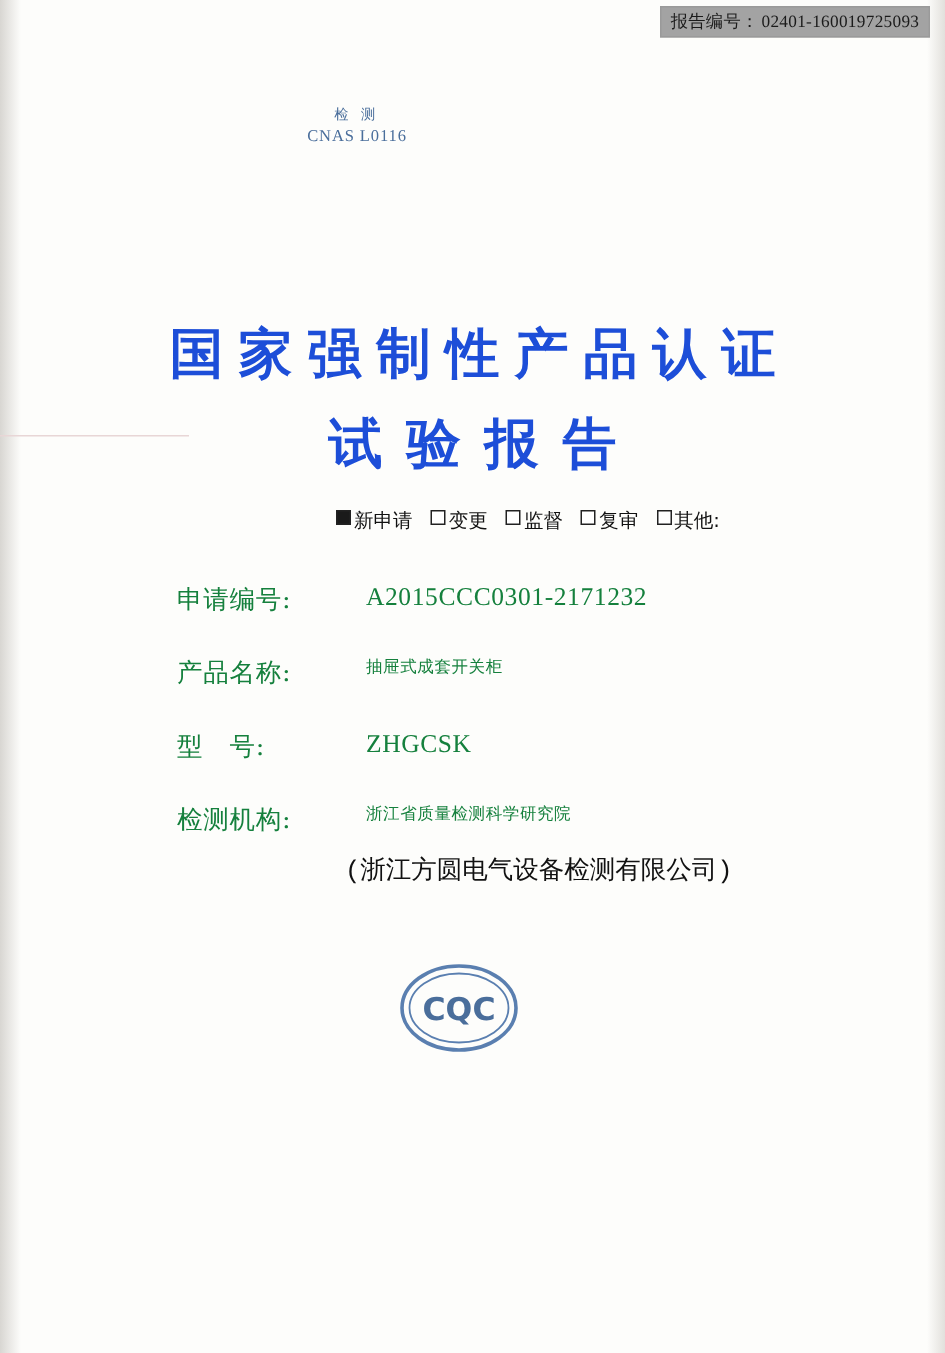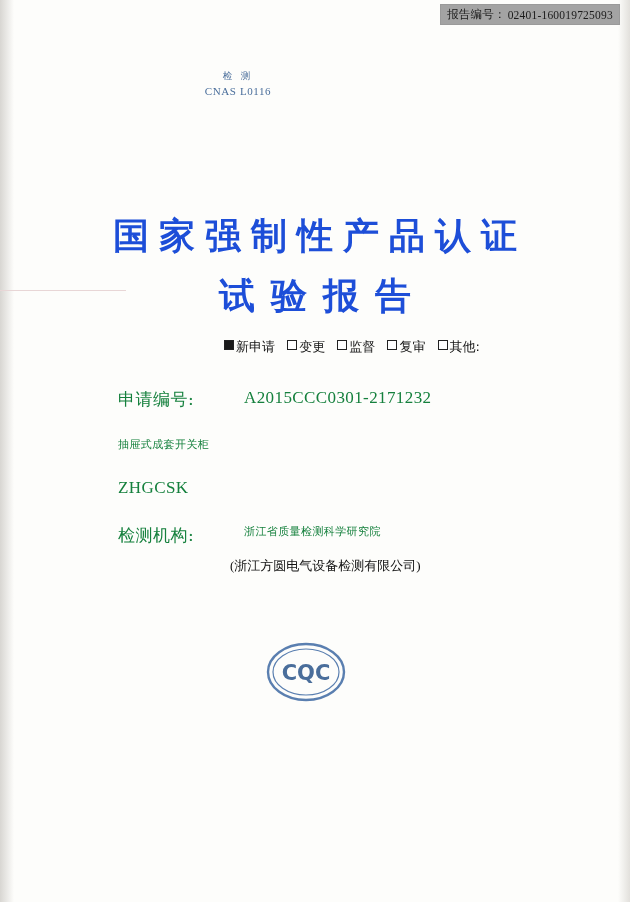--- a/index.html
+++ b/index.html
@@ -193,22 +193,22 @@
     letter-spacing: 0.4px;
   }
   .field-value.cn {
     font-family: "DejaVu Serif", serif;
     font-size: 11px;
   }
   .field-extra {
     margin-top: -16px;
     margin-bottom: 26px;
     margin-left: 112px;
-    font-size: 13px;
-    font-family: Liberation Serif, serif;
+    font-size: 17px;
+    font-family: Liberation Mono, monospace;
     color: #111;
   }
 
   
   .cqc-wrap {
     position: absolute;
     top: 640px;
     left: 0;
     width: 612px;
     text-align: center;
@@ -261,24 +261,26 @@
   </div>
 
   <div class="fields">
 
     <div class="field-row">
       <span class="field-label">申请编号:</span>
       <span class="field-value">A2015CCC0301-2171232</span>
     </div>
 
     <div class="field-row">
+      <span class="field-label">产品名称:</span>
       <span class="field-value cn">抽屉式成套开关柜</span>
     </div>
 
     <div class="field-row">
+      <span class="field-label">型　号:</span>
       <span class="field-value">ZHGCSK</span>
     </div>
 
     <div class="field-row">
       <span class="field-label">检测机构:</span>
       <span class="field-value cn">浙江省质量检测科学研究院</span>
     </div>
 
     <div class="field-extra">(浙江方圆电气设备检测有限公司)</div>
   </div>

